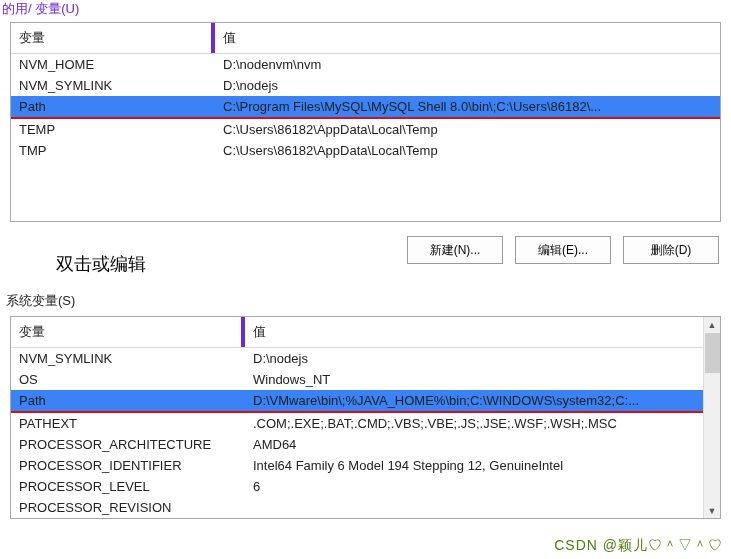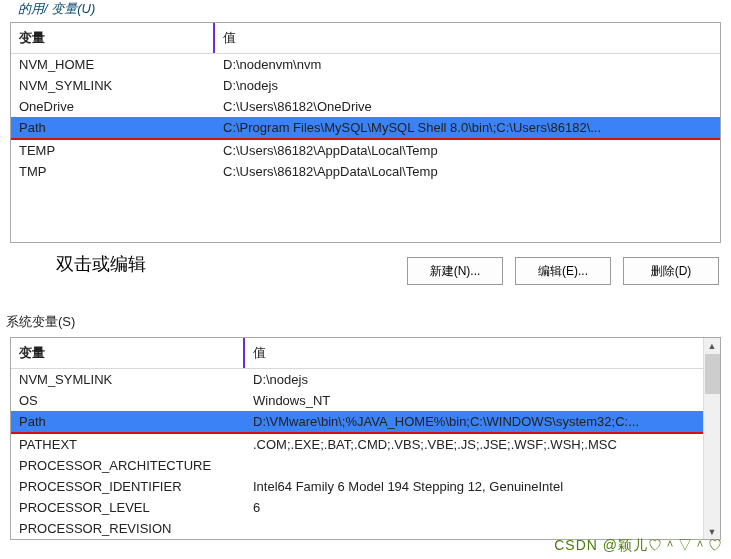--- a/index.html
+++ b/index.html
@@ -7,40 +7,38 @@
     font-family: "Microsoft YaHei", "Segoe UI", Tahoma, sans-serif;
     font-size: 13px;
     background: #fff;
     color: #222;
     width: 731px;
     height: 559px;
     overflow: hidden;
     position: relative;
   }
   .top-cut {
-    padding: 0 0 2px 18px;
-    font-size: 13px;
-    color: #0c4a6e;
-    font-style: italic;
+    padding: 0 0 2px 2px;
+    font-size: 13px;
+    color: #6d28d9;
   }
   .table-frame {
     border: 1px solid #a8a8a8;
     margin: 2px 10px 0 10px;
     background: #fff;
   }
   .header-row {
     display: flex;
     border-bottom: 1px solid #d8d8d8;
     font-size: 13px;
   }
   .header-row .col-var {
     width: 204px;
     padding: 6px 8px;
-    border-right: 2px solid #6d28d9;
-    font-weight: bold;
+    border-right: 4px solid #6d28d9;
   }
   .header-row .col-val {
     flex: 1;
     padding: 6px 8px;
   }
   .data-row {
     display: flex;
     font-size: 13px;
   }
   .data-row .col-var {
@@ -132,24 +130,20 @@
   </div>
   <div id="user-rows">
       <div class="data-row">
         <div class="col-var" style="width: 204px;">NVM_HOME</div>
         <div class="col-val">D:\nodenvm\nvm</div>
       </div>
       <div class="data-row">
         <div class="col-var" style="width: 204px;">NVM_SYMLINK</div>
         <div class="col-val">D:\nodejs</div>
       </div>
-      <div class="data-row">
-        <div class="col-var" style="width: 204px;">OneDrive</div>
-        <div class="col-val">C:\Users\86182\OneDrive</div>
-      </div>
       <div class="data-row selected underline-red">
         <div class="col-var" style="width: 204px;">Path</div>
         <div class="col-val">C:\Program Files\MySQL\MySQL Shell 8.0\bin\;C:\Users\86182\...</div>
       </div>
       <div class="data-row">
         <div class="col-var" style="width: 204px;">TEMP</div>
         <div class="col-val">C:\Users\86182\AppData\Local\Temp</div>
       </div>
       <div class="data-row">
         <div class="col-var" style="width: 204px;">TMP</div>
@@ -187,20 +181,21 @@
         <div class="data-row selected underline-red">
           <div class="col-var" style="width: 234px;">Path</div>
           <div class="col-val">D:\VMware\bin\;%JAVA_HOME%\bin;C:\WINDOWS\system32;C:...</div>
         </div>
         <div class="data-row">
           <div class="col-var" style="width: 234px;">PATHEXT</div>
           <div class="col-val">.COM;.EXE;.BAT;.CMD;.VBS;.VBE;.JS;.JSE;.WSF;.WSH;.MSC</div>
         </div>
         <div class="data-row">
           <div class="col-var" style="width: 234px;">PROCESSOR_ARCHITECTURE</div>
+          <div class="col-val">AMD64</div>
         </div>
         <div class="data-row">
           <div class="col-var" style="width: 234px;">PROCESSOR_IDENTIFIER</div>
           <div class="col-val">Intel64 Family 6 Model 194 Stepping 12, GenuineIntel</div>
         </div>
         <div class="data-row">
           <div class="col-var" style="width: 234px;">PROCESSOR_LEVEL</div>
           <div class="col-val">6</div>
         </div>
         <div class="data-row">

